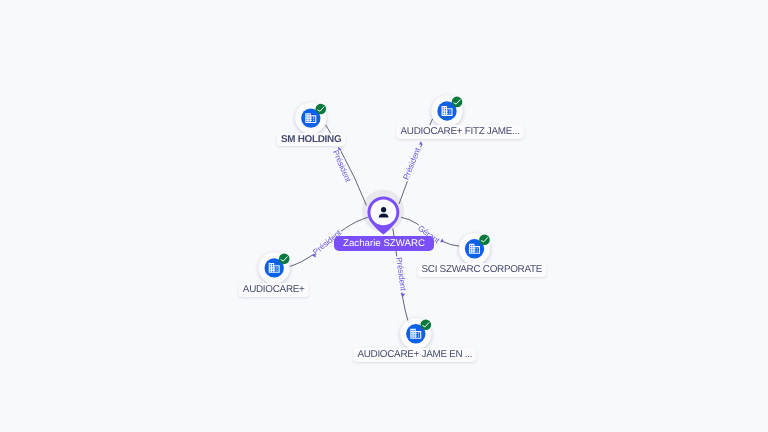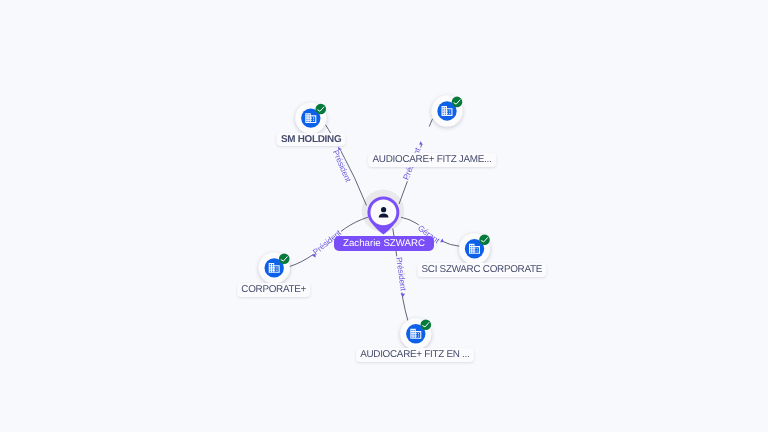--- a/index.html
+++ b/index.html
@@ -124,20 +124,20 @@
   <g>
     <path d="M370.33,221.55 A15.95,15.95 0 1 1 396.47,221.55 Q389.60,230.40 383.40,234.60 Q377.20,230.40 370.33,221.55 Z" fill="#7a4ffa"></path>
     <circle cx="383.4" cy="212.4" r="12.95" fill="#fbfbfd"></circle>
     <circle cx="383.6" cy="209.7" r="2.6" fill="#0d1838"></circle>
     <path d="M378.7,217.4 C378.7,214.6 380.9,213.4 383.6,213.4 C386.3,213.4 388.5,214.6 388.5,217.4 Z" fill="#0d1838"></path>
   </g>
 </svg>
 
 <div id="label-layer">
   <div class="node-label" style="left:311.2px;top:132.5px;font-weight:bold;">SM HOLDING</div>
-  <div class="node-label" style="left:432px;top:125.4px;margin-top:28px;">AUDIOCARE+ FITZ JAME...</div>
+  <div class="node-label" style="left:460px;top:125.4px;">AUDIOCARE+ FITZ JAME...</div>
   <div class="node-label" style="left:474.8px;top:263.1px;margin-left:7px;">SCI SZWARC CORPORATE</div>
-  <div class="node-label" style="left:414.8px;top:348.4px;">AUDIOCARE+ FITZ EN ...</div>
-  <div class="node-label" style="left:273.7px;top:282.8px;">CORPORATE+</div>
+  <div class="node-label" style="left:414.8px;top:348.4px;">AUDIOCARE+ JAME EN ...</div>
+  <div class="node-label" style="left:273.7px;top:282.8px;">AUDIOCARE+</div>
   <div class="center-label" style="left:384px;top:236px;">Zacharie SZWARC</div>
 </div>
 
 </div>
 
 </body></html>

